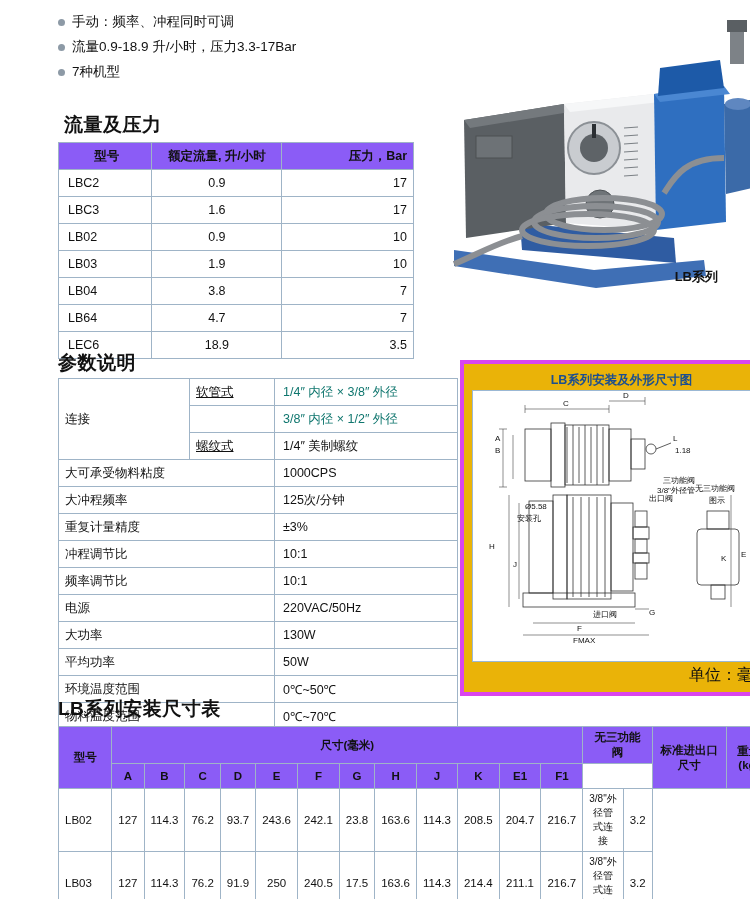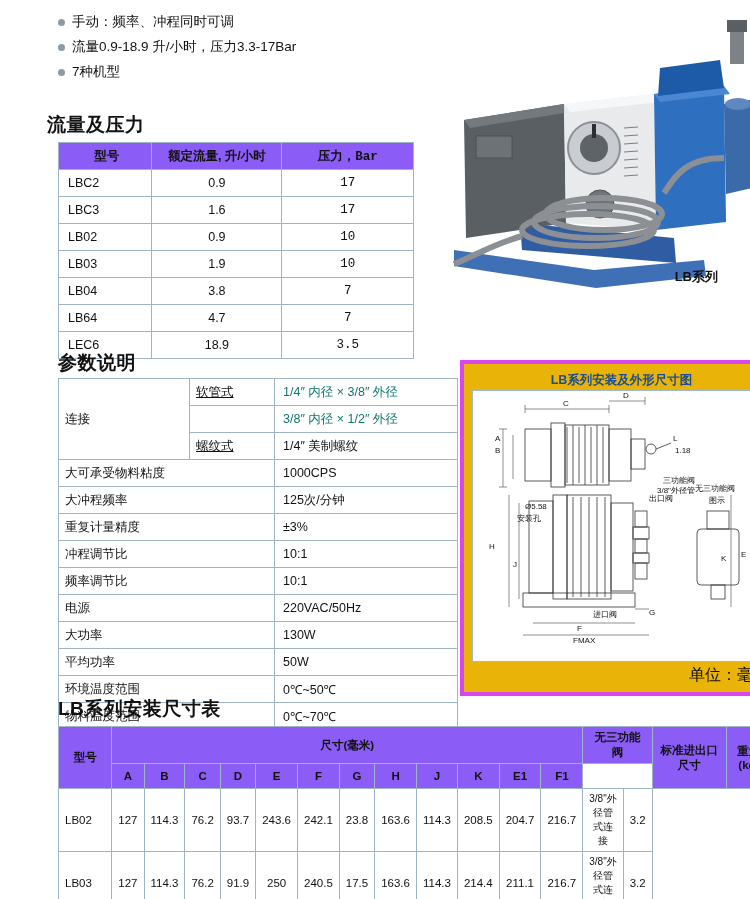--- a/index.html
+++ b/index.html
@@ -49,21 +49,21 @@
   .bullet-text { white-space: nowrap; }
 
   
   .sec-title {
     position: absolute;
     font-size: 19px;
     font-weight: bold;
     color: #111;
     letter-spacing: 0.5px;
   }
-  #t-flow { left: 7px; top: 112px; }
+  #t-flow { left: 24px; top: 112px; }
   #t-param { left: 18px; top: 350px; }
   #t-dim { left: 18px; top: 696px; }
 
   
   table {
     border-collapse: collapse;
     font-size: 12.5px;
   }
   table td, table th {
     border: 1px solid #9fb4c7;
@@ -80,21 +80,21 @@
   
   #flow-table {
     position: absolute;
     left: 18px;
     top: 142px;
     width: 356px;
   }
   #flow-table td { height: 20px; }
   #flow-table .c0 { width: 86px; padding-left: 9px; }
   #flow-table .c1 { width: 134px; text-align: center; }
-  #flow-table .c2 { width: 136px; text-align: center; font-family: Liberation Mono, monospace; }
+  #flow-table .c2 { width: 136px; text-align: right; }
 
   
   #param-table {
     position: absolute;
     left: 18px;
     top: 378px;
     width: 400px;
   }
   #param-table td { height: 20px; }
   #param-table .pk { width: 118px; padding-left: 6px; }

